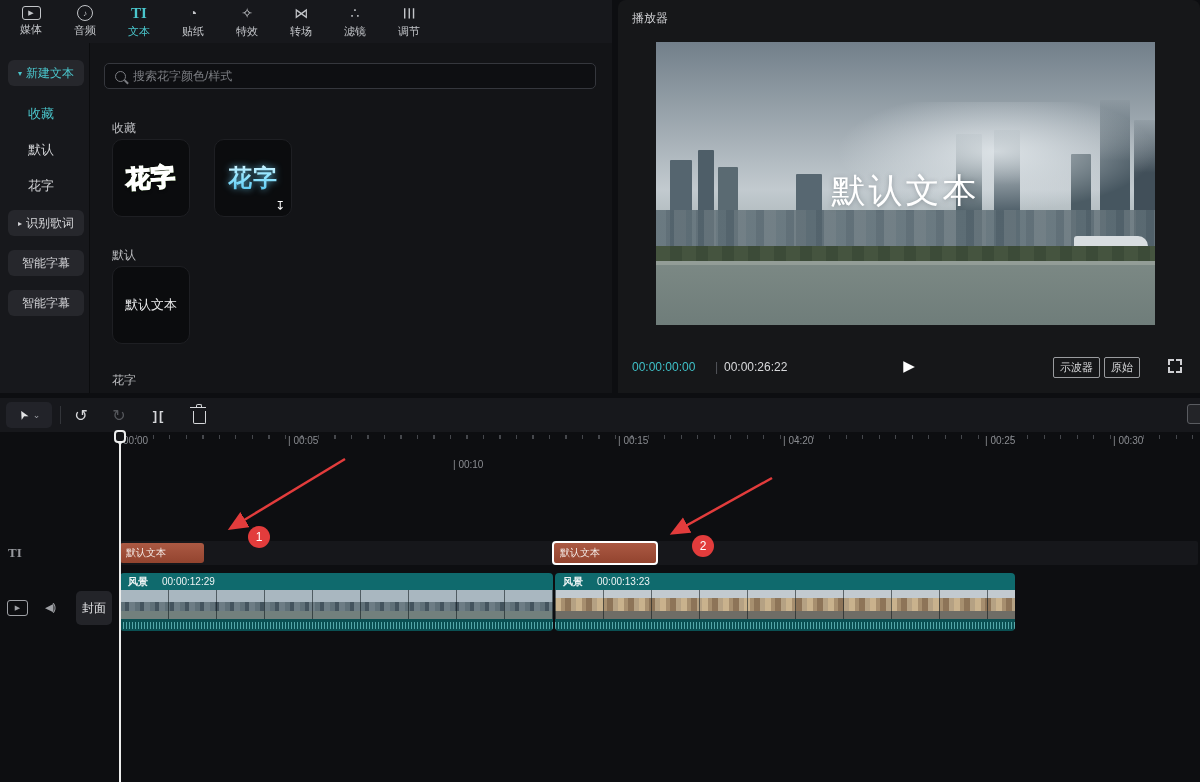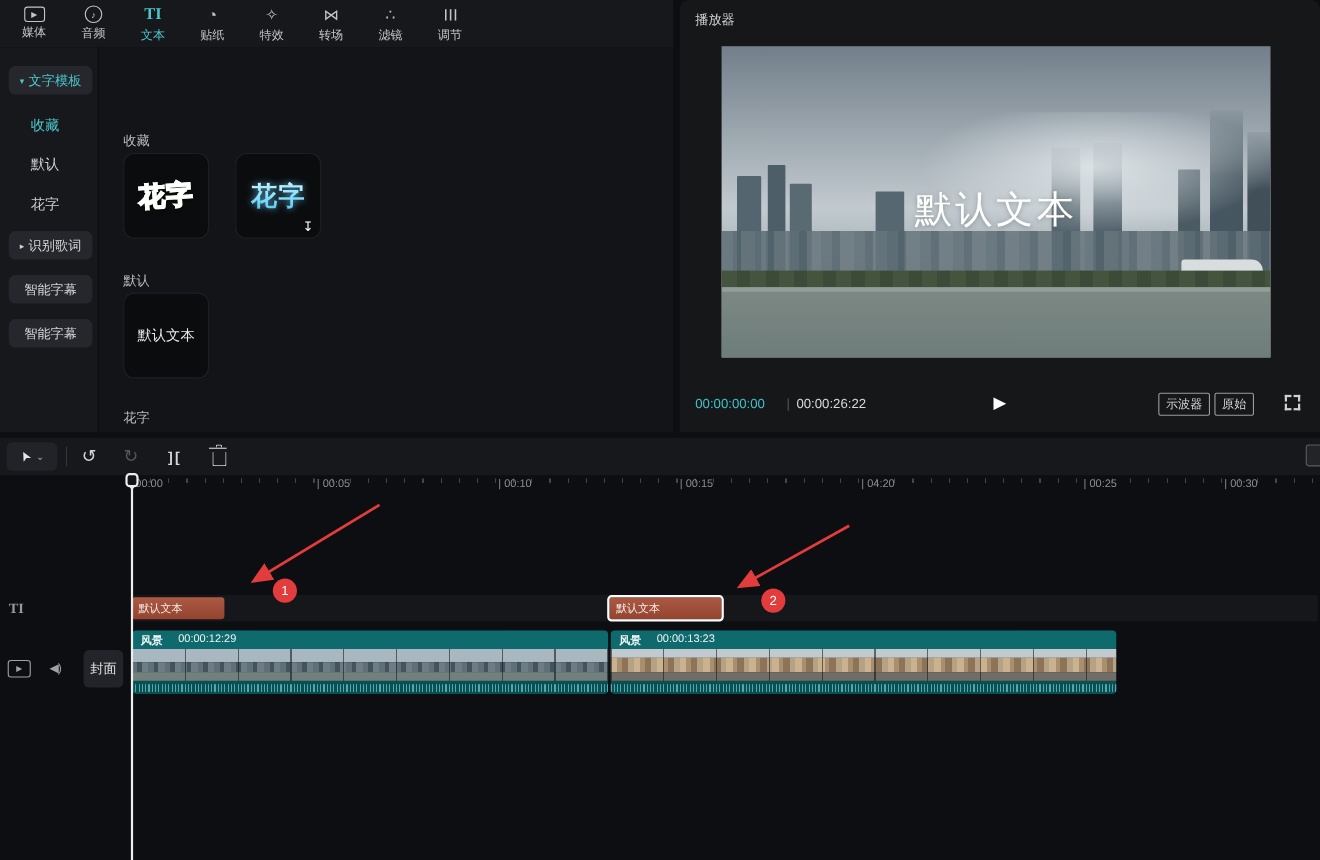--- a/index.html
+++ b/index.html
@@ -208,34 +208,38 @@
 
     <div class="tb-item" data-name="tab-adjust">
       <span class="tb-icon" data-name="adjust-icon">☰</span>
       <span class="tb-label" data-name="toolbar-tab-label">调节</span>
     </div>
   </div>
 
 <div class="sidebar" data-name="text-sidebar">
   <div class="side-btn accent" style="top:17px" data-name="sidebar-item-new-text">
     <span class="arr" data-name="chevron-down-icon">▾</span>
-    <span data-name="new-text-label">文字模板</span>
+    <span data-name="new-text-label">新建文本</span>
   </div>
   <div class="side-link active" style="top:62px" data-name="sidebar-item-favorites">收藏</div>
   <div class="side-link" style="top:98px" data-name="sidebar-item-default">默认</div>
   <div class="side-link" style="top:134px" data-name="sidebar-item-fancy-text">花字</div>
   <div class="side-btn" style="top:167px" data-name="sidebar-item-text-template">
     <span class="arr" data-name="chevron-right-icon">▸</span>
     <span data-name="text-template-label">识别歌词</span>
   </div>
   <div class="side-btn" style="top:207px" data-name="sidebar-item-smart-captions">智能字幕</div>
   <div class="side-btn" style="top:247px" data-name="sidebar-item-lyrics-recognition">智能字幕</div>
 </div>
 
 <div class="text-panel" data-name="text-style-panel">
+  <div class="search-bar" data-name="search-input">
+    <span class="search-glyph" data-name="search-icon"></span>
+    <span class="search-placeholder" data-name="search-placeholder">搜索花字颜色/样式</span>
+  </div>
   <div class="section-label" style="top:77px" data-name="section-label-favorites">收藏</div>
   <div class="tile" style="left:22px;top:96px" data-name="fancy-text-tile-green">
     <span class="fancy-green" data-name="fancy-text-sample">花字</span>
   </div>
   <div class="tile" style="left:124px;top:96px" data-name="fancy-text-tile-blue">
     <span class="fancy-blue" data-name="fancy-text-sample">花字</span>
     <span class="tile-download" data-name="download-icon">↧</span>
   </div>
   <div class="section-label" style="top:204px" data-name="section-label-default">默认</div>
   <div class="tile" style="left:22px;top:223px" data-name="default-text-tile">
@@ -289,21 +293,21 @@
 </div>
 
 <div class="ruler" data-name="timeline-ruler">
   <div class="ruler-ticks" data-name="ruler-ticks"></div>
   <div>
 
       <span class="ruler-label" data-name="ruler-label" style="left: 120px;">00:00</span>
 
       <span class="ruler-label" data-name="ruler-label" style="left: 285px;">| 00:05</span>
 
-      <span class="ruler-label" data-name="ruler-label" style="left: 450px;">| 00:10</span>
+      <span class="ruler-label" data-name="ruler-label" style="left: 450px; margin-top: 24px;">| 00:10</span>
 
       <span class="ruler-label" data-name="ruler-label" style="left: 615px;">| 00:15</span>
 
       <span class="ruler-label" data-name="ruler-label" style="left: 780px;">| 04:20</span>
 
       <span class="ruler-label" data-name="ruler-label" style="left: 945px; margin-left: 40px;">| 00:25</span>
 
       <span class="ruler-label" data-name="ruler-label" style="left: 1110px;">| 00:30</span>
     </div>
 </div>

